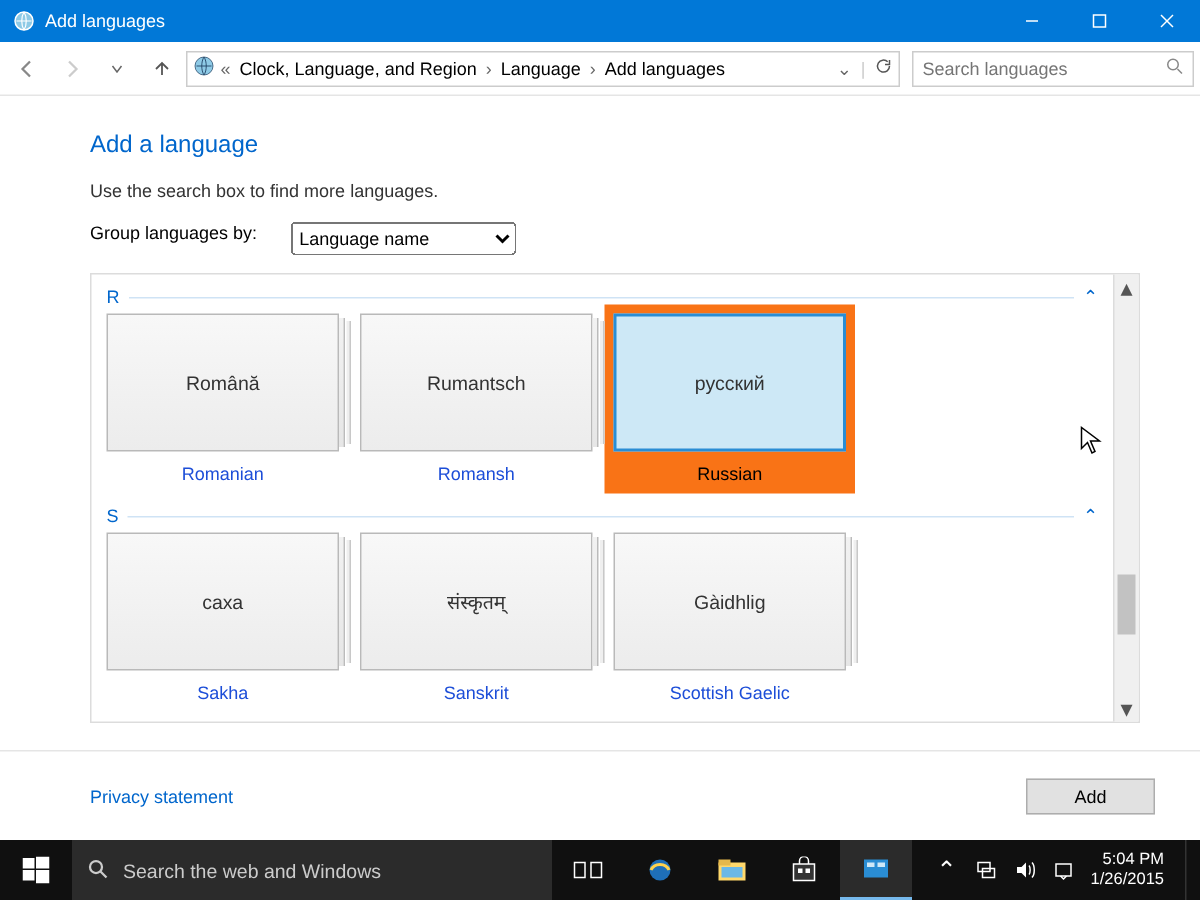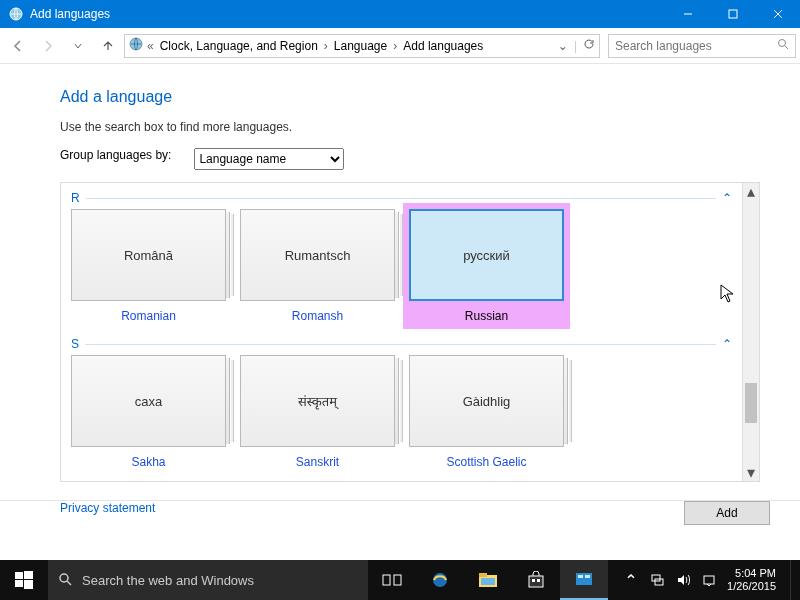--- a/index.html
+++ b/index.html
@@ -45,24 +45,24 @@
   .group-header .caret { color:#0066cc; margin-left:6px; }
 
   .tiles { display:flex; gap:14px; margin-bottom:2px; flex-wrap:wrap;}
   .tilecol { width:155px; display:flex; flex-direction:column; align-items:center; }
   .tile { width:155px; height:92px; border:1px solid #b9b9b9; background:linear-gradient(#f8f8f8,#ececec); display:flex; align-items:center; justify-content:center; position:relative; font-size:13px; color:#333; }
   .tile .shadow { position:absolute; top:2px; right:-5px; width:4px; bottom:2px; border-right:1px solid #bbb; background:linear-gradient(#f2f2f2,#e6e6e6);}
   .tile .shadow2 { position:absolute; top:4px; right:-9px; width:3px; bottom:4px; border-right:1px solid #c8c8c8; background:#efefef;}
   .tilecap { font-size:12px; margin-top:8px; color:#1d4ed8; }
   .tilecol.selected .tile { border:2px solid #2a8dd4; background:#cde8f6; }
   .tilecol.selected .tilecap { color:#000; }
-  .selected-outer { background:#f0abfc; padding:6px; margin:-6px 0 -6px -6px; }
-
-  
-  .footer { position:absolute; bottom:40px; left:0; right:0; height:60px; border-top:1px solid #e5e5e5; display:flex; padding:0 30px 0 60px;}
+  .selected-outer { background:#f97316; padding:6px; margin:-6px 0 -6px -6px; }
+
+  
+  .footer { position:absolute; bottom:40px; left:0; right:0; height:60px; border-top:1px solid #e5e5e5; display:flex; align-items:center; padding:0 30px 0 60px;}
   .footer a { color:#0066cc; font-size:12px; text-decoration:none;}
   .footer .btns { margin-left:auto; display:flex; gap:24px;}
   .footer button { width:86px; height:24px; font-size:12px; background:#e1e1e1; border:1px solid #adadad; }
 
   
   .taskbar { position:absolute; bottom:0; left:0; right:0; height:40px; background:#101010; display:flex; align-items:stretch; color:#fff; }
   .startbtn { width:48px; display:flex; align-items:center; justify-content:center; }
   .tasksearch { width:320px; background:#2b2b2b; display:flex; align-items:center; padding:0 10px; color:#ccc; font-size:13px; gap:10px;}
   .taskicons { display:flex; }
   .ticon { width:48px; display:flex; align-items:center; justify-content:center; }

